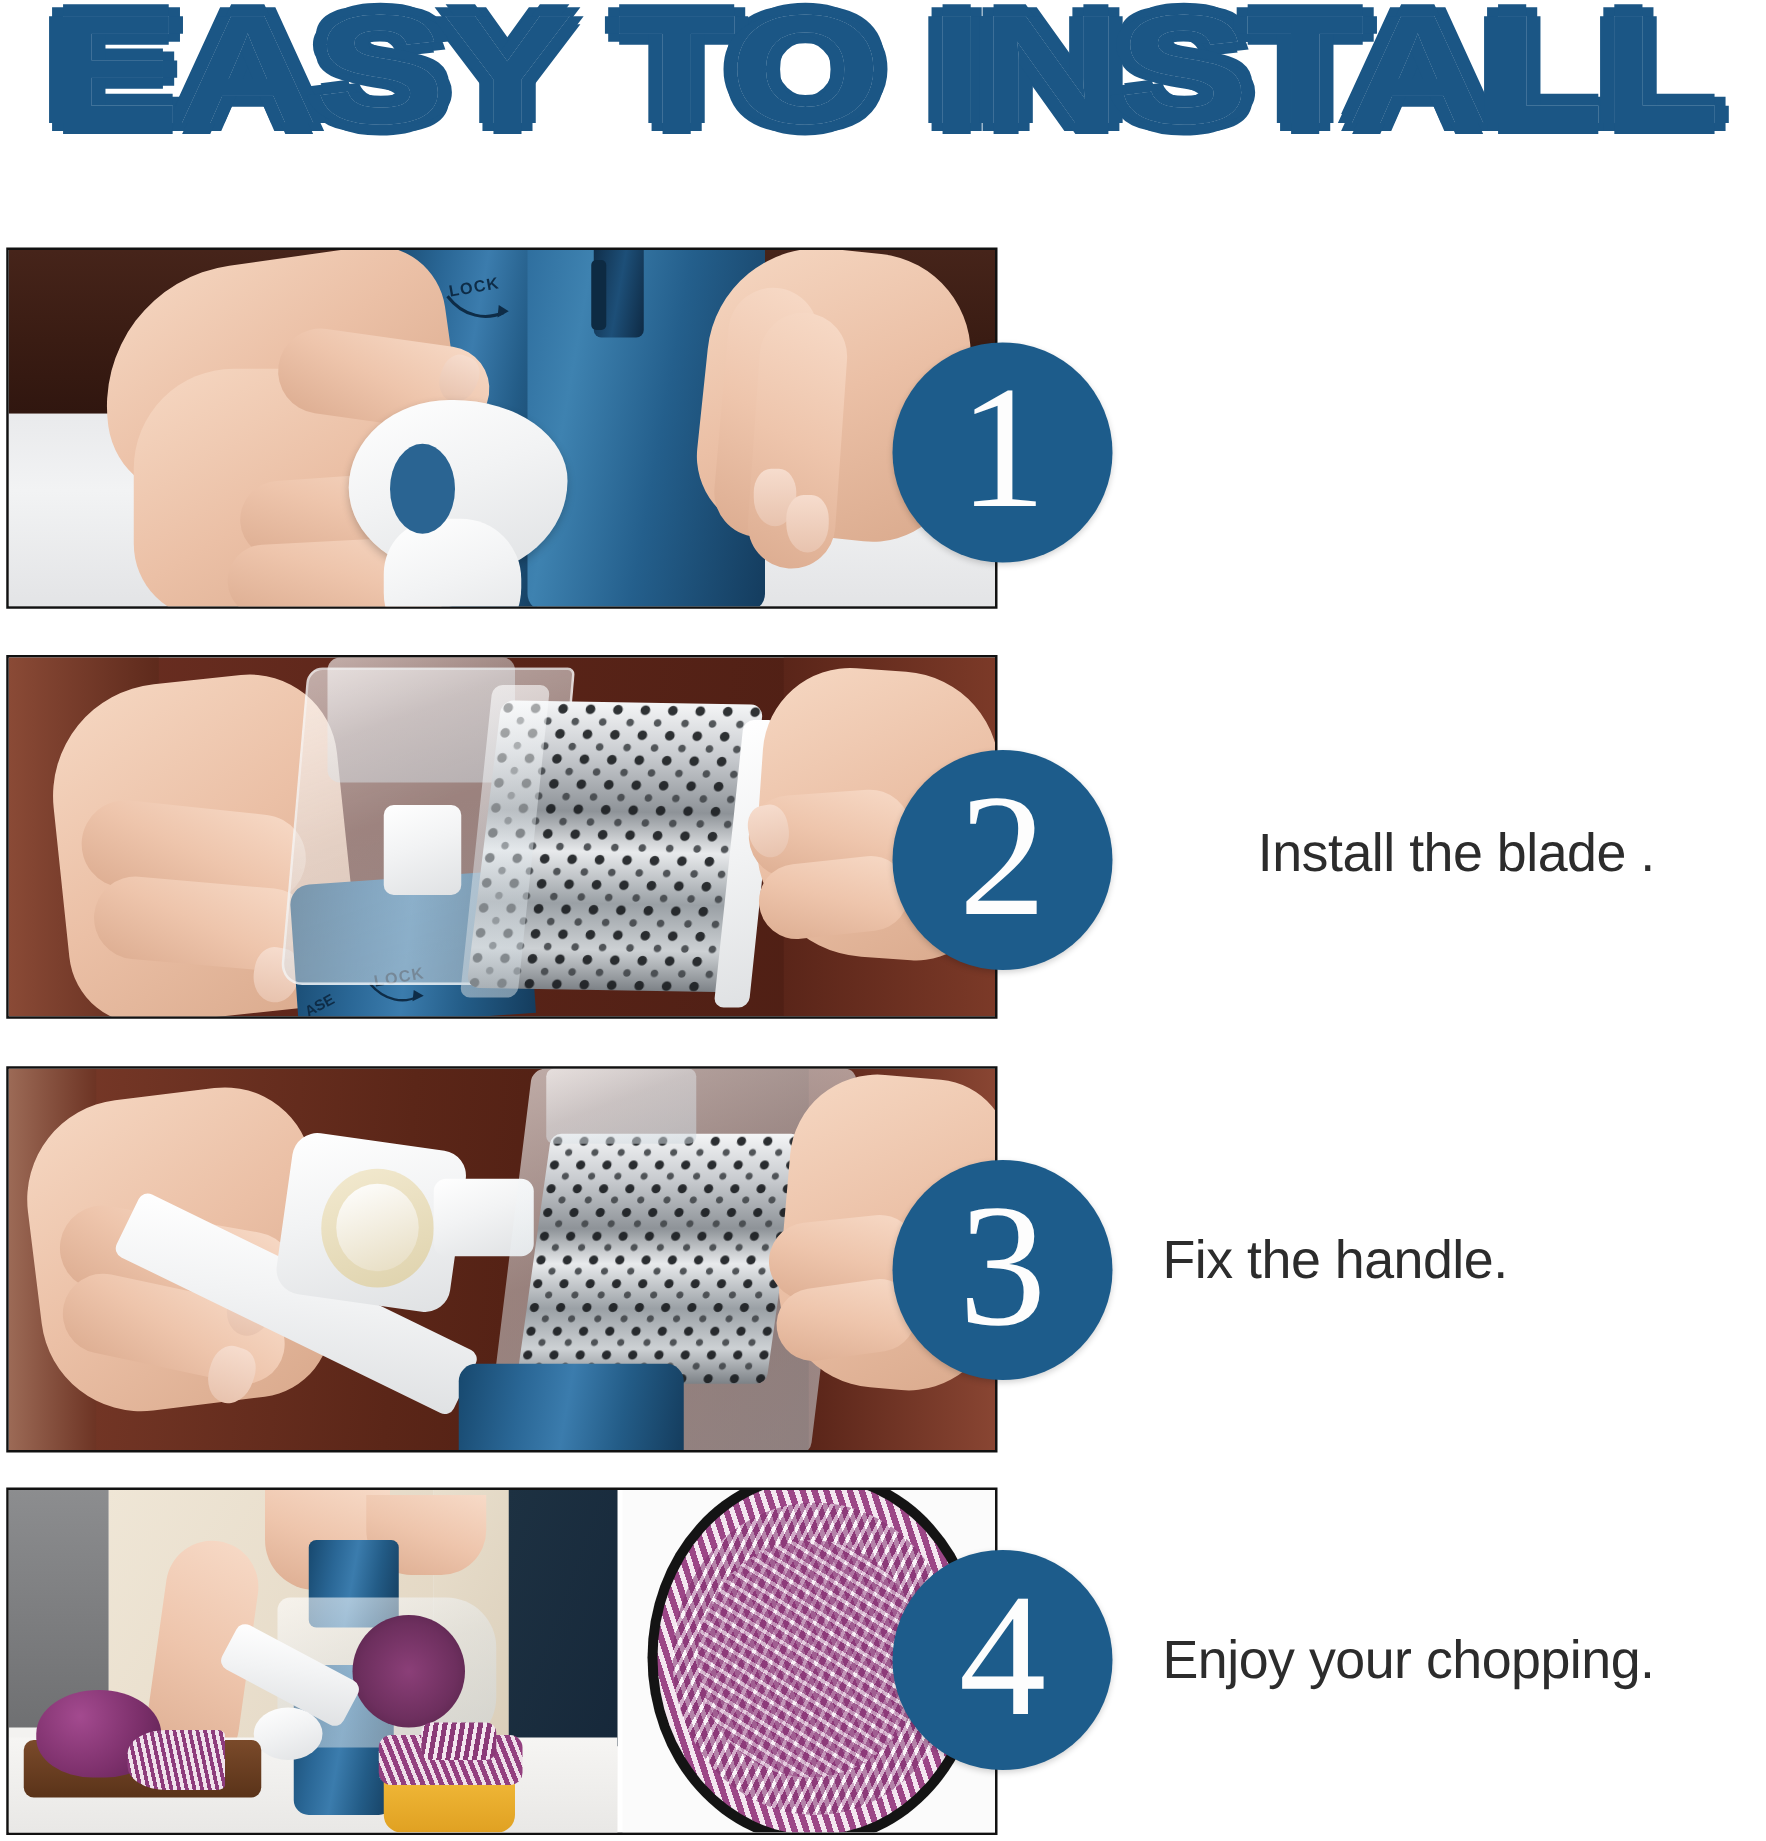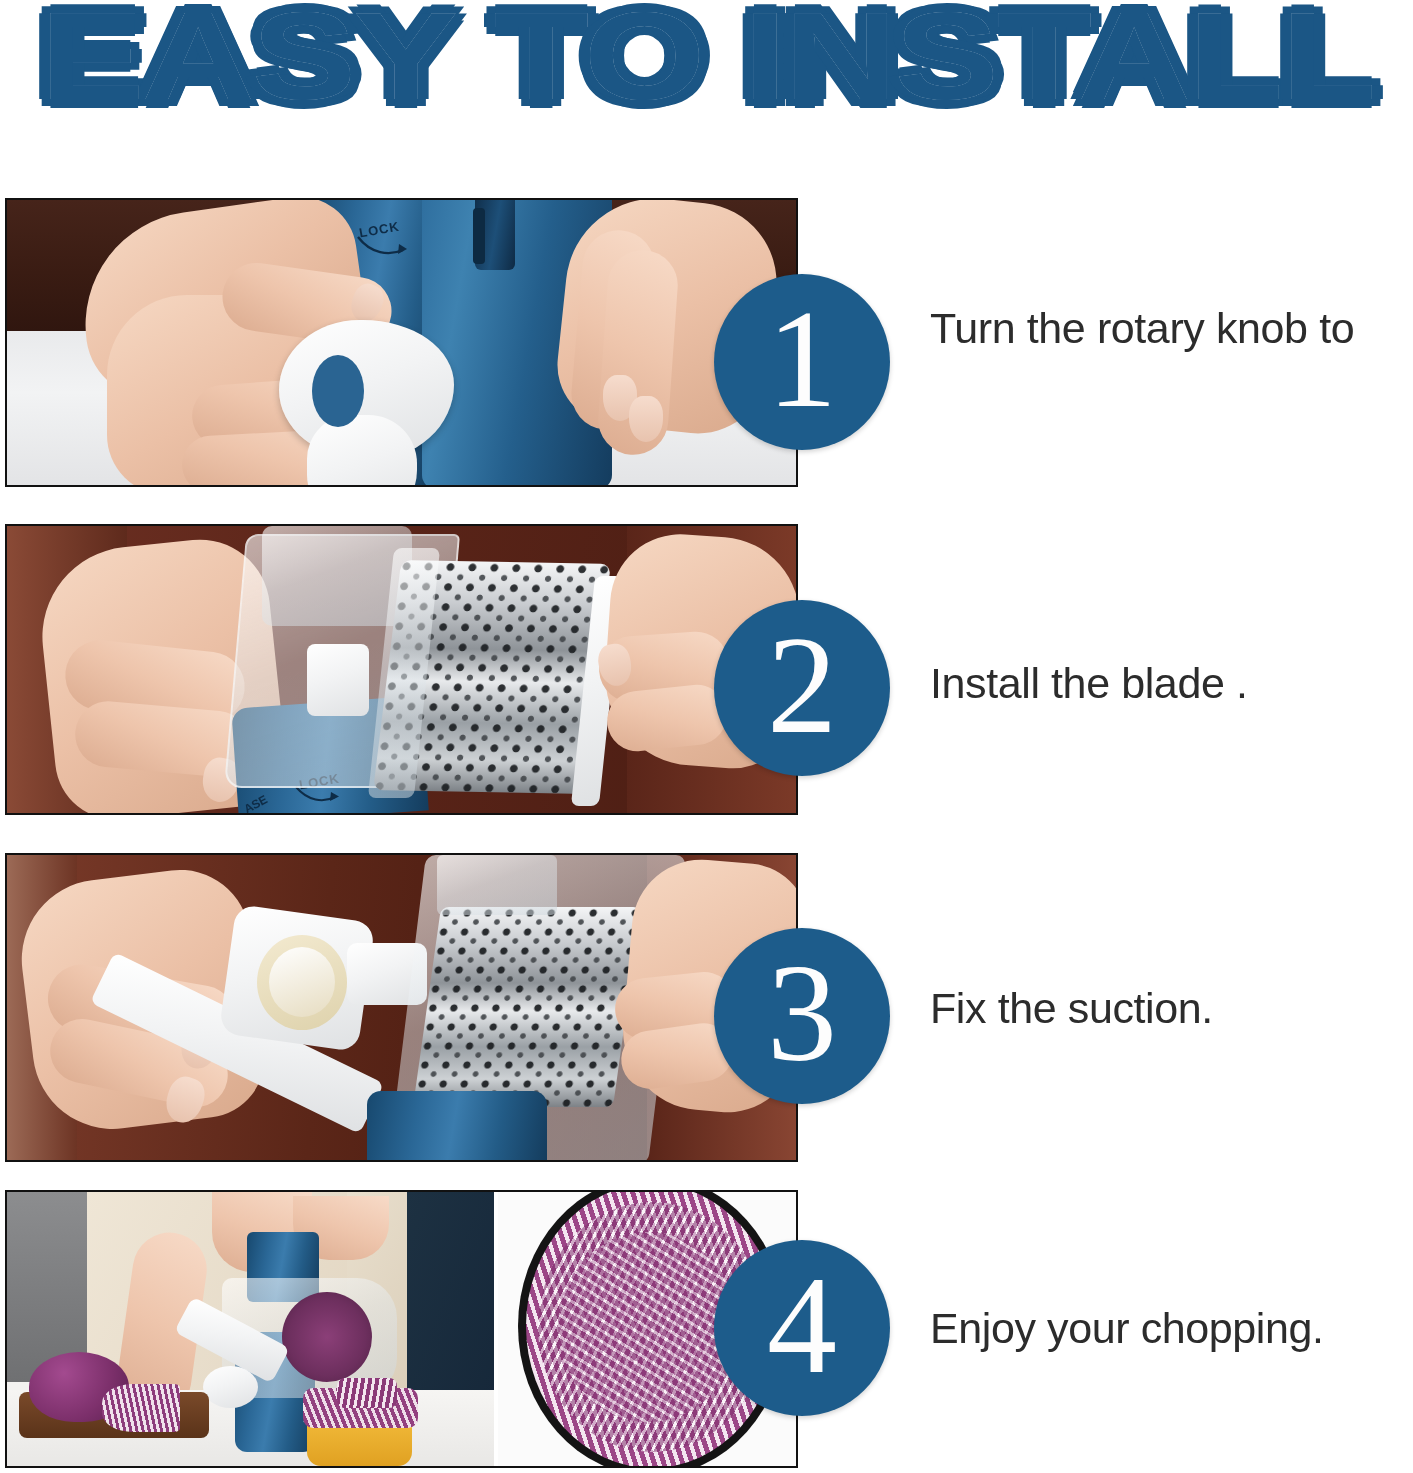--- a/index.html
+++ b/index.html
@@ -113,21 +113,20 @@
       <div class="sh skin2" style="left:596px;top:50px;width:70px;height:205px;border-radius:38px;transform:rotate(4deg);"></div>
       <div class="sh nail" style="left:596px;top:175px;width:34px;height:46px;"></div>
       <div class="sh nail" style="left:622px;top:196px;width:34px;height:46px;"></div>
     </div>
   </div>
 </div>
 <div class="badge" style="left:714px;top:274px;">
   <span>1</span>
 </div>
 <div class="caption" style="top:300px;">
-  <div>Turn the rotary knob to</div>
 </div>
 
 <div class="panel" style="top:524px;height:291px;">
   <div class="photo">
     <div class="ph-inner">
       <div class="sh bg-apron" style="left:0;top:0;width:100%;height:100%;"></div>
       <div class="sh" style="left:0;top:0;width:120px;height:100%;background:linear-gradient(90deg,#8a4a36,#5e2a1c);"></div>
       <div class="sh" style="left:620px;top:0;width:173px;height:100%;background:linear-gradient(90deg,#5a2519,#7c3a28);"></div>
 
       <div class="sh skin1" style="left:40px;top:18px;width:230px;height:270px;border-radius:90px 70px 50px 60px;transform:rotate(-6deg);"></div>
@@ -161,21 +160,21 @@
       <div class="sh skin1" style="left:600px;top:10px;width:190px;height:230px;border-radius:70px 80px 60px 90px;transform:rotate(4deg);"></div>
       <div class="sh skin2" style="left:592px;top:108px;width:130px;height:66px;border-radius:36px;transform:rotate(-4deg);"></div>
       <div class="sh skin2" style="left:600px;top:162px;width:120px;height:60px;border-radius:34px;transform:rotate(-6deg);"></div>
       <div class="sh nail" style="left:592px;top:118px;width:32px;height:42px;transform:rotate(-10deg);"></div>
     </div>
   </div>
 </div>
 <div class="badge" style="left:714px;top:600px;">
   <span>2</span>
 </div>
-<div class="caption" style="top:655px;">
+<div class="caption" style="top:655px;text-align:center;">
   <div>Install the blade .</div>
 </div>
 
 <div class="panel" style="top:853px;height:309px;">
   <div class="photo">
     <div class="ph-inner">
       <div class="sh bg-apron" style="left:0;top:0;width:100%;height:100%;
            background:linear-gradient(95deg,#7b3b2a 0%,#5b2618 40%,#47190f 75%,#3c140c 100%);"></div>
       <div class="sh" style="left:0;top:0;width:70px;height:100%;background:linear-gradient(90deg,#9c6a56,#6d3424);"></div>
       <div class="sh" style="left:640px;top:0;width:153px;height:100%;background:linear-gradient(90deg,#5a2519,#8a4633);"></div>
@@ -207,21 +206,21 @@
       <div class="sh skin1" style="left:620px;top:6px;width:175px;height:250px;border-radius:70px 60px 70px 80px;transform:rotate(5deg);"></div>
       <div class="sh skin2" style="left:608px;top:120px;width:120px;height:62px;border-radius:34px;transform:rotate(-6deg);"></div>
       <div class="sh skin2" style="left:614px;top:172px;width:112px;height:58px;border-radius:32px;transform:rotate(-8deg);"></div>
     </div>
   </div>
 </div>
 <div class="badge" style="left:714px;top:928px;">
   <span>3</span>
 </div>
 <div class="caption" style="top:980px;">
-  <div>Fix the suction.</div>
+  <div>Fix the handle.</div>
 </div>
 
 <div class="panel" style="top:1190px;height:278px;">
   <div class="photo">
     <div class="ph-inner">
 
       <div class="sh" style="left:0;top:0;width:487px;height:100%;background:#f3f2f0;overflow:hidden;">
         <div class="sh" style="left:0;top:0;width:80px;height:190px;background:linear-gradient(180deg,#8c8d8f,#6f7072);"></div>
         <div class="sh" style="left:80px;top:0;width:260px;height:205px;background:linear-gradient(120deg,#efe6d6,#e2d6c2);"></div>
         <div class="sh skin2" style="left:118px;top:40px;width:74px;height:185px;border-radius:40px;transform:rotate(8deg);"></div>

